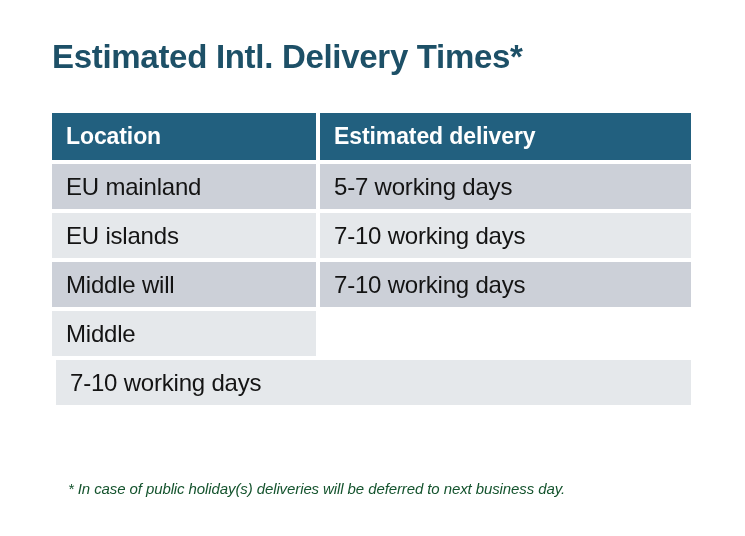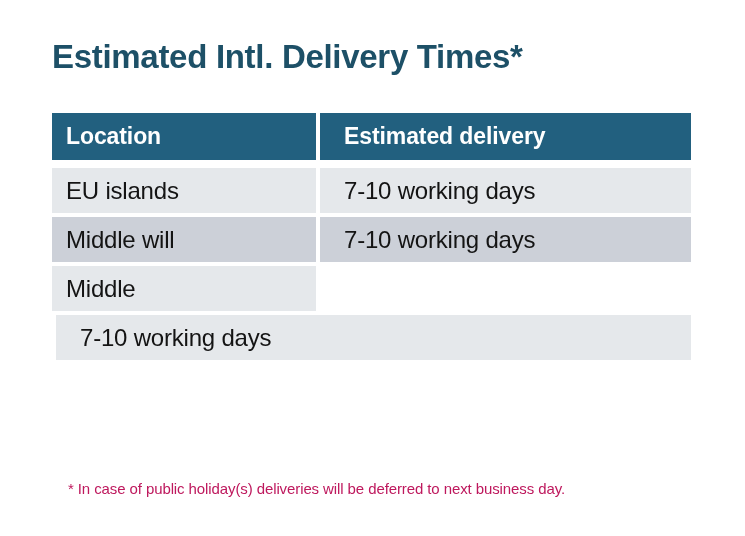--- a/index.html
+++ b/index.html
@@ -56,21 +56,21 @@
     padding-left: 14px;
     box-sizing: border-box;
     display: flex;
     align-items: center;
     height: 45px;
   }
 
   .cell-delivery {
     flex: 1 1 auto;
     margin-left: 4px;
-    padding-left: 24px;
+    padding-left: 14px;
     box-sizing: border-box;
     display: flex;
     align-items: center;
     height: 45px;
   }
 
   .header-row .cell-location,
   .header-row .cell-delivery {
     background: #22607f;
     height: 47px;
@@ -98,40 +98,43 @@
   .body-row.shade-light .cell-delivery {
     background: #e5e8eb;
   }
 
   .footnote {
     position: absolute;
     left: 68px;
     top: 480px;
     font-size: 15px;
     font-weight: 400;
-    color: #be185d;
+    color: #14532d;
     letter-spacing: -0.1px;
     white-space: nowrap;
+    font-style: italic;
   }
 </style>
 </head>
 <body>
 
 <div class="page">
 
   <div class="page-title">Estimated Intl. Delivery Times*</div>
 
   <div class="delivery-table">
 
     <div class="table-row header-row">
       <div class="cell-location">Location</div>
       <div class="cell-delivery">Estimated delivery</div>
     </div>
 
     <div class="table-row body-row shade-dark">
+      <div class="cell-location">EU mainland</div>
+      <div class="cell-delivery">5-7 working days</div>
     </div>
 
     <div class="table-row body-row shade-light">
       <div class="cell-location">EU islands</div>
       <div class="cell-delivery">7-10 working days</div>
     </div>
 
     <div class="table-row body-row shade-dark">
       <div class="cell-location">Middle will</div>
       <div class="cell-delivery">7-10 working days</div>

